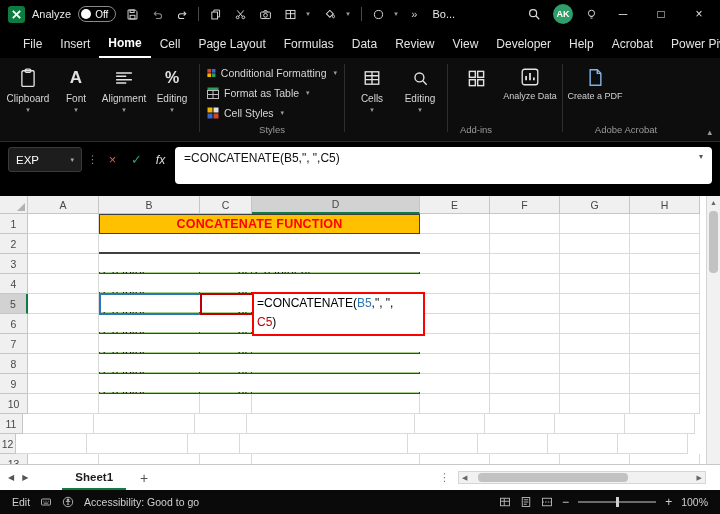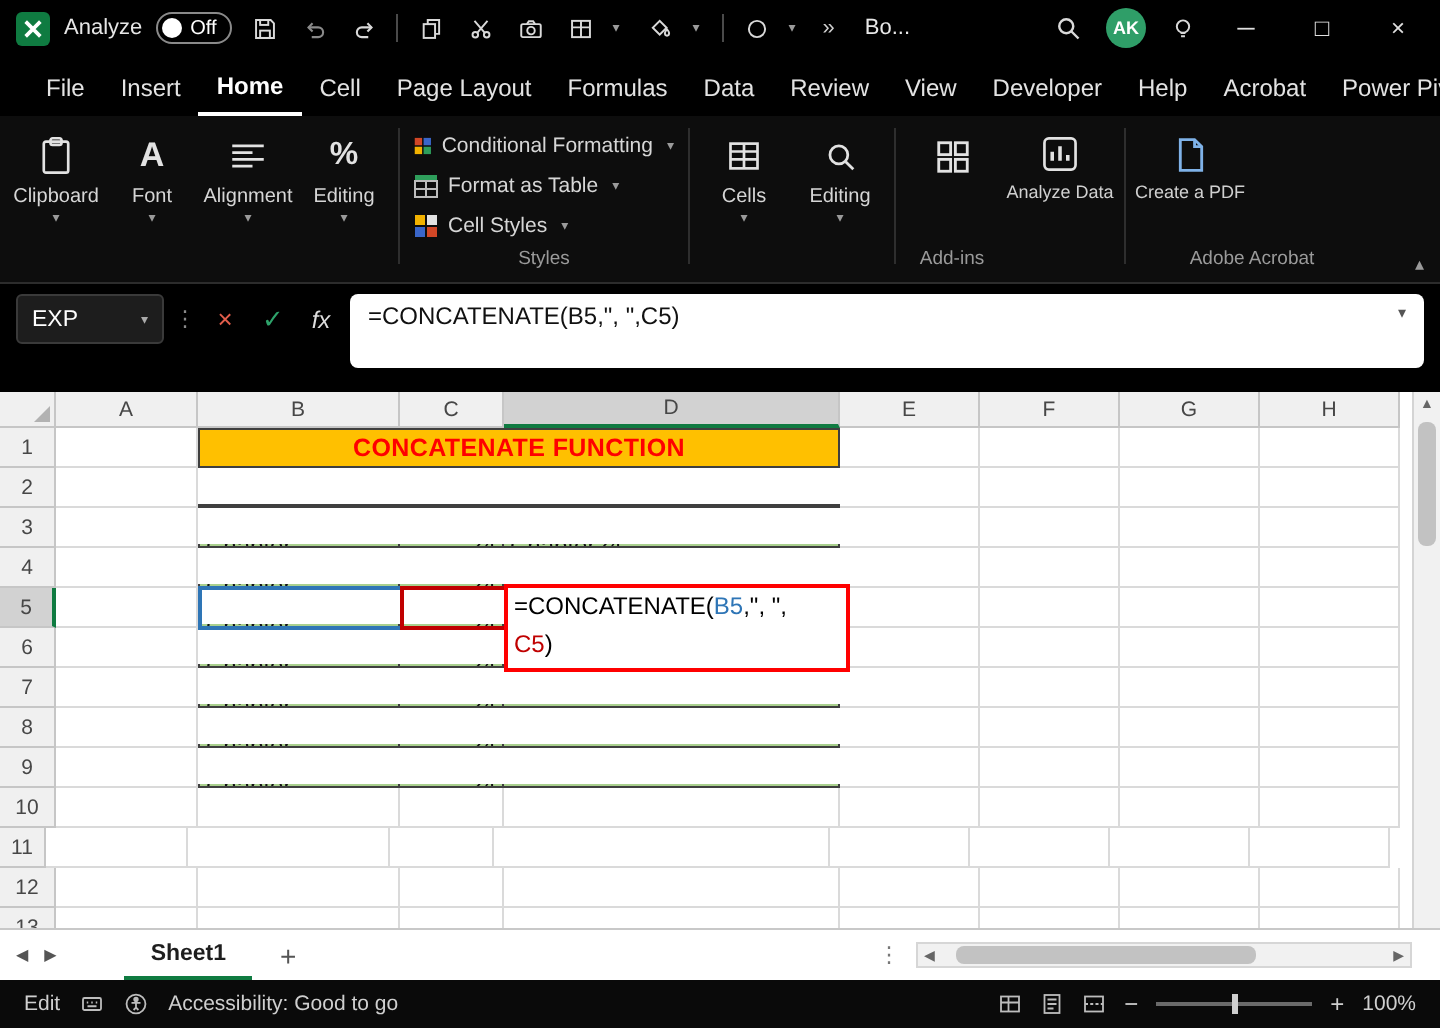--- a/index.html
+++ b/index.html
@@ -489,21 +489,21 @@
         <div class="gcell" style="width: 71px;"></div>
         <div class="gcell" style="width: 101px;"></div>
         <div class="gcell" style="width: 52px;"></div>
         <div class="gcell" style="width: 168px;"></div>
         <div class="gcell" style="width: 70px;"></div>
         <div class="gcell" style="width: 70px;"></div>
         <div class="gcell" style="width: 70px;"></div>
         <div class="gcell" style="width: 70px;"></div>
       </div>
       <div class="grow">
-        <div class="rowhdr" style="width: 28px; text-align: center;">12</div>
+        <div class="rowhdr" style="width: 16px; text-align: center;">12</div>
         <div class="gcell" style="width: 71px;"></div>
         <div class="gcell" style="width: 101px;"></div>
         <div class="gcell" style="width: 52px;"></div>
         <div class="gcell" style="width: 168px;"></div>
         <div class="gcell" style="width: 70px;"></div>
         <div class="gcell" style="width: 70px;"></div>
         <div class="gcell" style="width: 70px;"></div>
         <div class="gcell" style="width: 70px;"></div>
       </div>
       <div class="grow">

